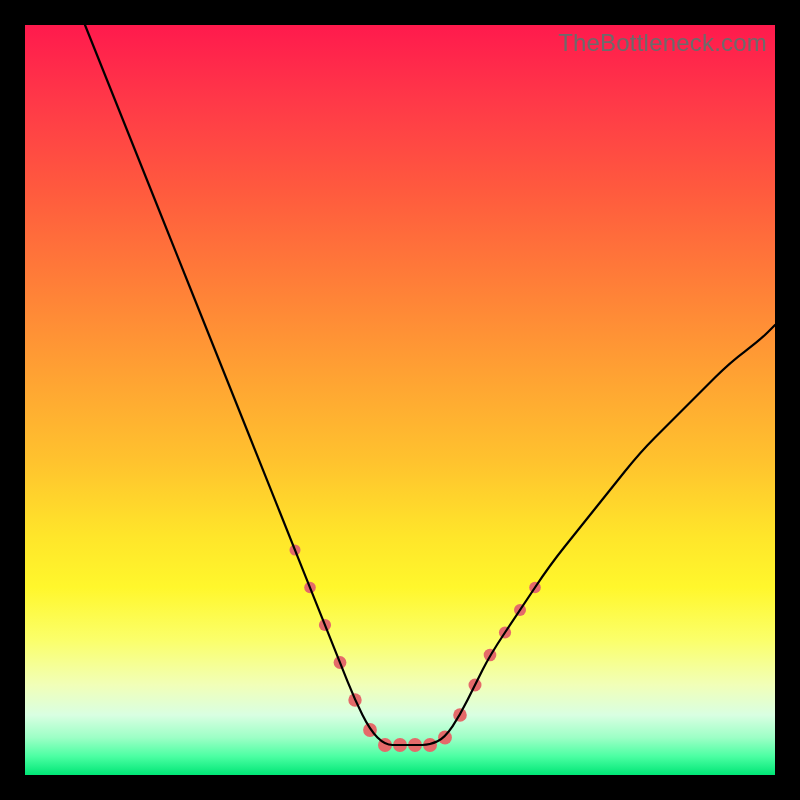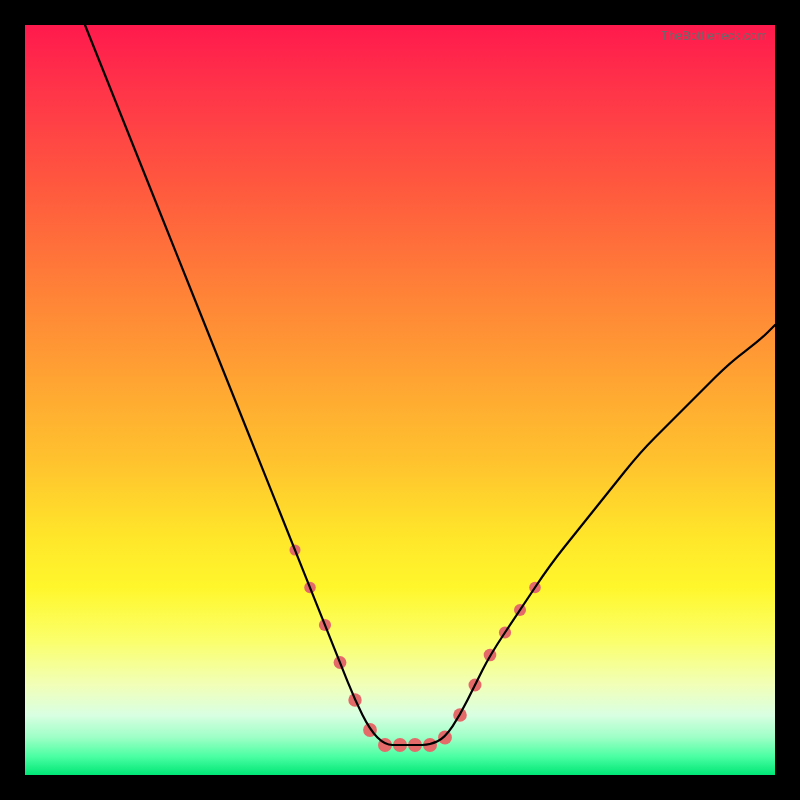--- a/index.html
+++ b/index.html
@@ -39,21 +39,21 @@
       #9dffc6 95%,
       #4cffa3 97.5%,
       #00e676 100%
     );
   }
   .watermark {
     position: absolute;
     top: 4px;
     right: 8px;
     font-family: Arial, Helvetica, sans-serif;
-    font-size: 12px;
+    font-size: 24px;
     color: #6b6b6b;
     letter-spacing: 0.2px;
     user-select: none;
   }
   svg.curve {
     position: absolute;
     left: 0;
     top: 0;
     width: 750px;
     height: 750px;

